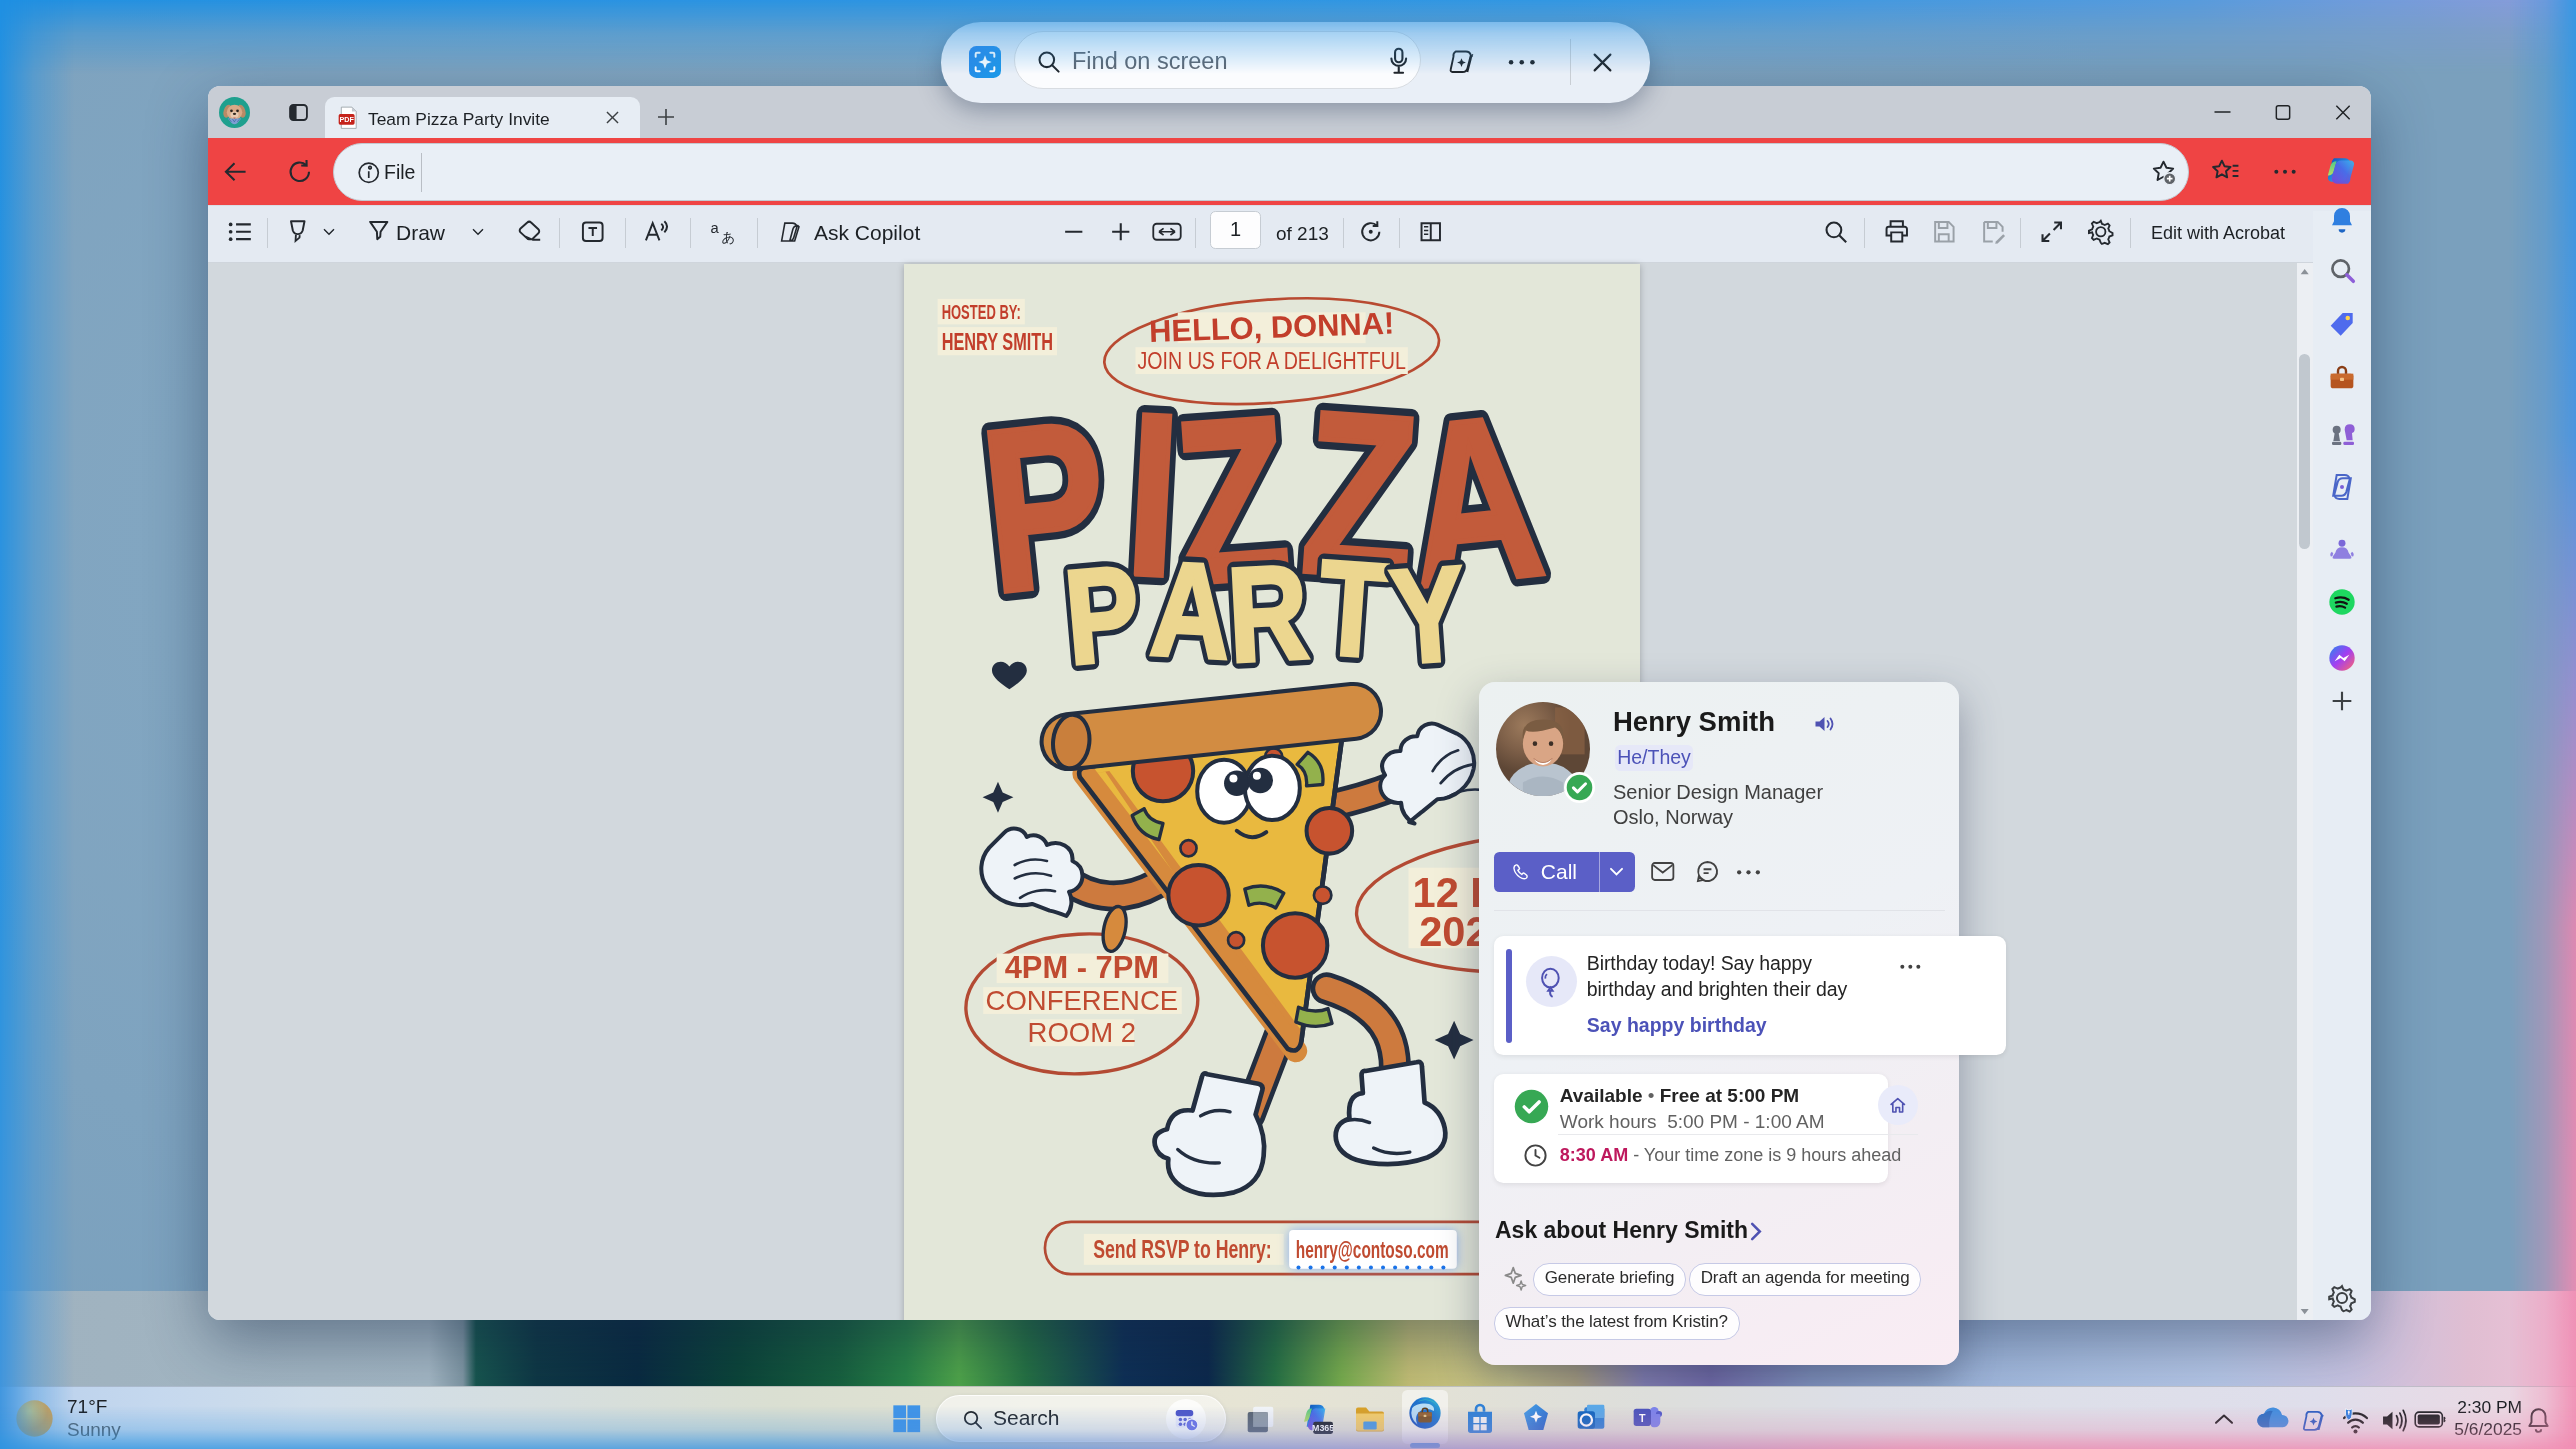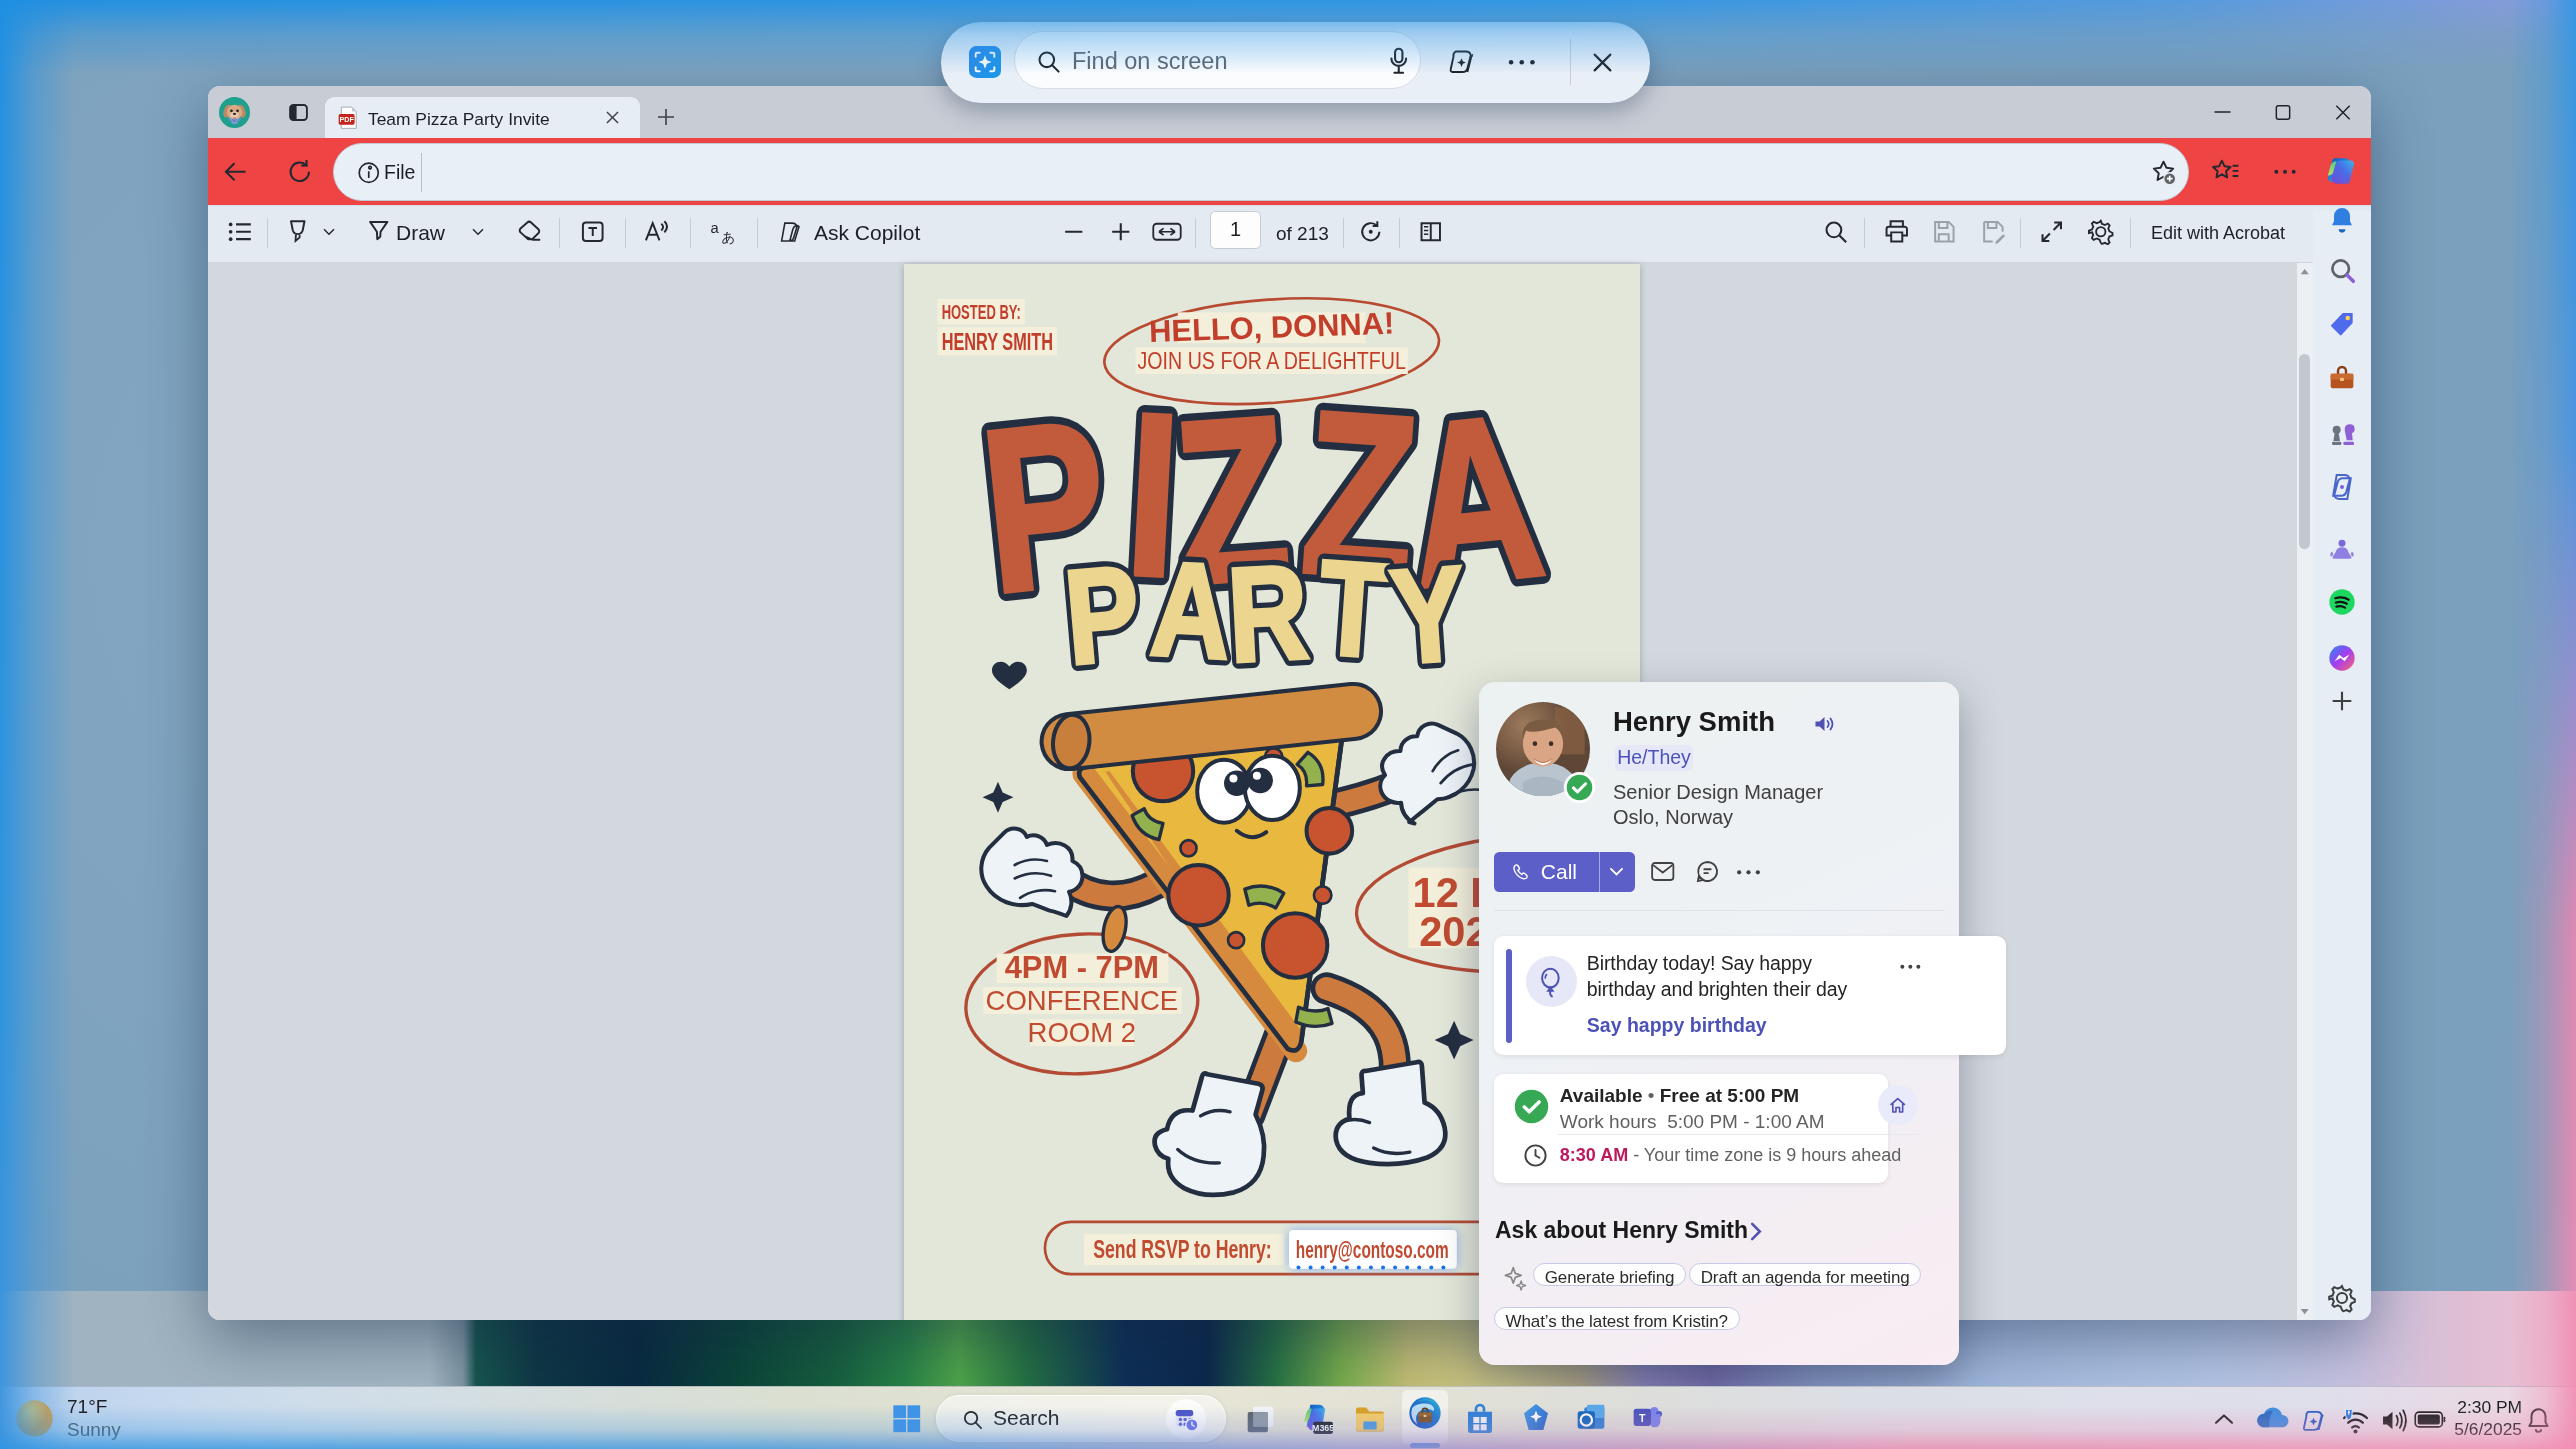--- a/index.html
+++ b/index.html
@@ -59,21 +59,21 @@
     background-repeat:repeat-x; background-size:14.8px 43px; }
   .pdficon { top:11.4px; width:29.5px; height:29.5px; }
   .vsep { position:absolute; top:12px; width:1.3px; height:29.5px; background:#c6ccd3; }
   #vscroll { position:absolute; right:0; top:0; width:16px; height:1057px; background:#eceff3; }
   .sbi { position:absolute; left:13.4px; width:32px; height:32px; }
 
   
   #poster { position:absolute; left:696px; top:0.7px; width:736px; height:1332px; background:#e3e7d9;
     box-shadow:0 1.3px 6.7px rgba(0,0,0,.25); }
 
-  .chip { position:absolute; height:23px; padding:0 10.7px; background:rgba(255,255,255,.85);
+  .chip { position:absolute; height:33px; padding:0 10.7px; background:rgba(255,255,255,.85);
     border:1.3px solid #c6c9e6; border-radius:16px; font-size:17px; color:#2b2b2b; line-height:28px; white-space:nowrap; letter-spacing:-0.1px; }
 
   
   #taskbar { position:absolute; left:0; top:1386px; width:2576px; height:63px; z-index:40;
     background:linear-gradient(90deg,
       #b9d0ec 0%, #c5d8ee 6%, #cfddea 12%, #d5dee0 20%, #dadfd2 30%,
       #e2e2d2 40%, #e6e4d4 48%, #e2e1d6 56%, #dddedb 64%, #dcdee6 72%,
       #dddfe9 80%, #dfdeeb 90%, #e8dae5 96%, #eed5e1 100%);
     border-top:0.7px solid rgba(120,130,140,.35); }
 

